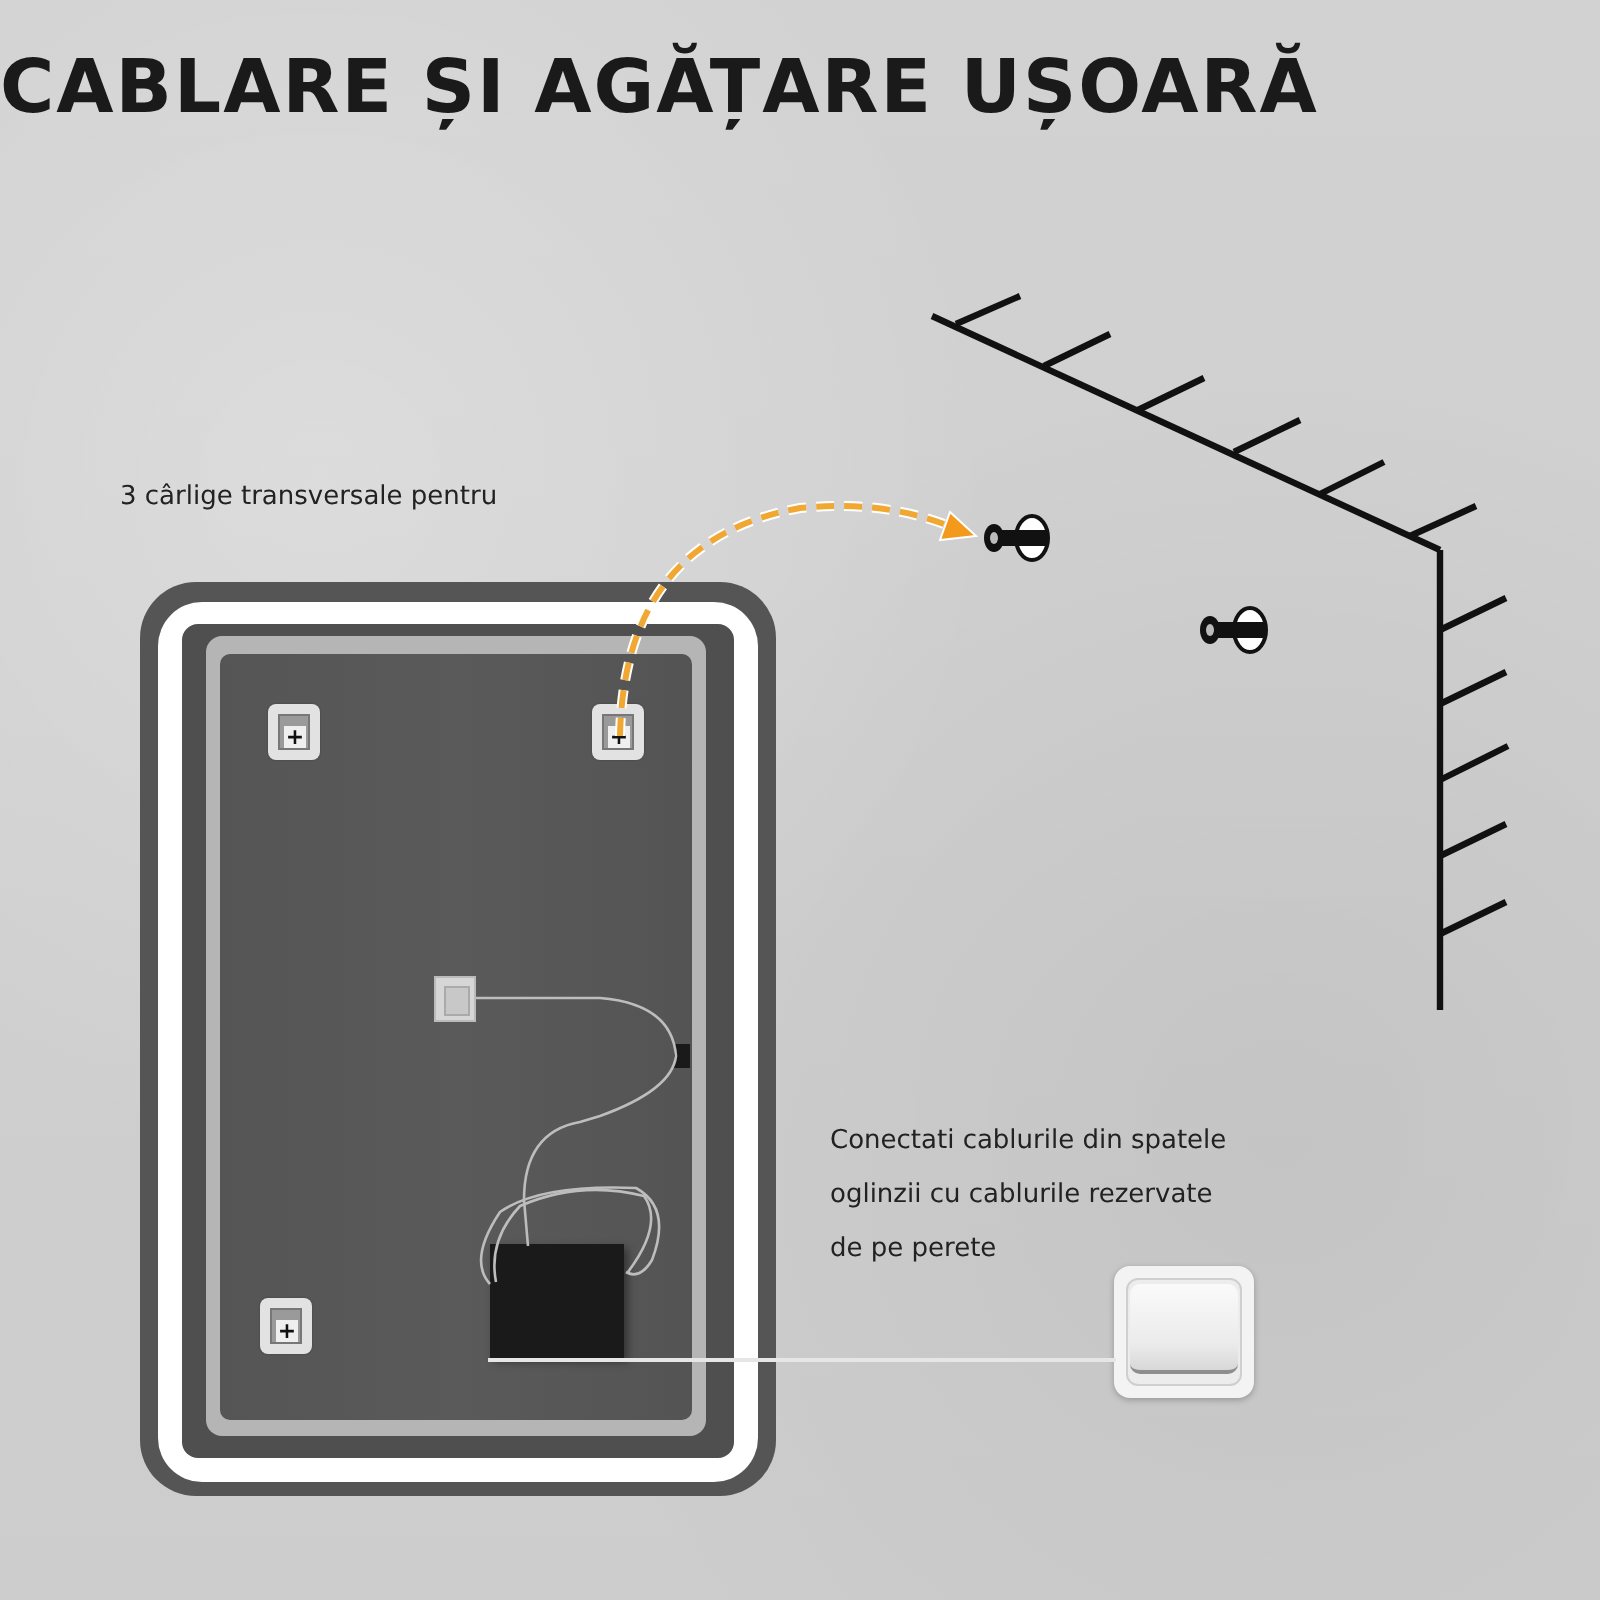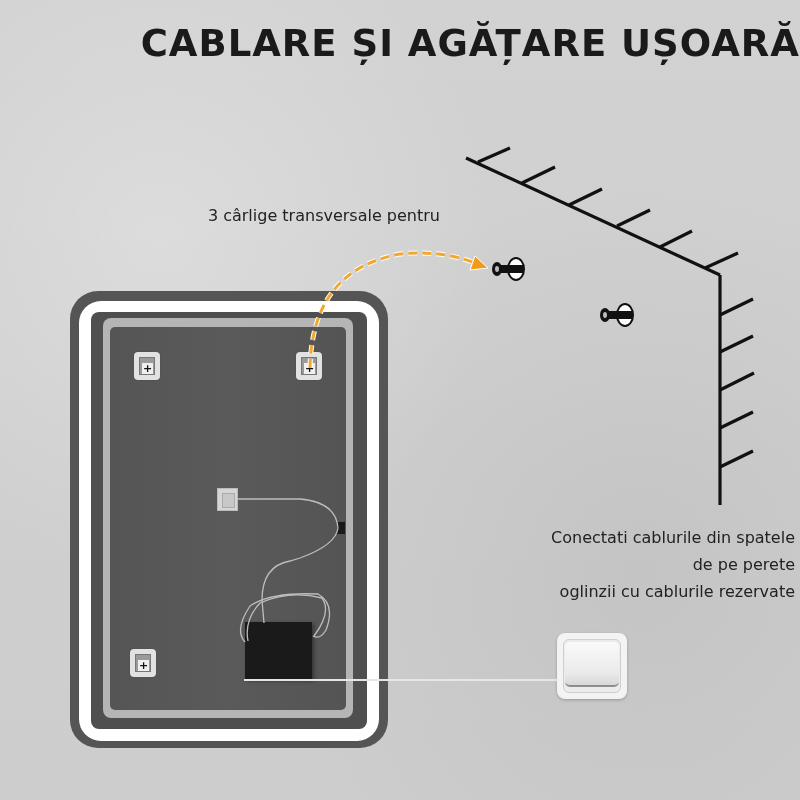--- a/index.html
+++ b/index.html
@@ -6,27 +6,27 @@
   body {
     width: 800px; height: 800px; overflow: hidden; position: relative;
     background: #cfcfcf;
     background-image:
       radial-gradient(circle at 20% 30%, rgba(255,255,255,0.25) 0, rgba(255,255,255,0) 40%),
       radial-gradient(circle at 80% 70%, rgba(0,0,0,0.05) 0, rgba(0,0,0,0) 45%),
       linear-gradient(180deg, #d2d2d2 0%, #cdcdcd 100%);
     font-family: "DejaVu Sans", sans-serif;
   }
   .title {
-    position: absolute; left: 0; top: 22px; width: 800px; text-align: right;
+    position: absolute; left: 0; top: 22px; width: 800px; text-align: left;
     font-family: "DejaVu Sans", sans-serif; font-weight: bold;
     font-size: 37px; letter-spacing: 1px; color: #1a1a1a;
   }
   .caption {
-    position: absolute; text-align: right; color: #222;
-    font-family: "DejaVu Sans", sans-serif; font-size: 16px; line-height: 27px;
+    position: absolute; text-align: left; color: #222;
+    font-family: "DejaVu Sans", sans-serif; font-size: 13px; line-height: 27px; margin-top: 33px;
   }
   .caption.hooks { left: 60px; top: 202px; width: 380px; }
   .caption.cables { left: 415px; top: 524px; width: 380px; line-height: 27px; }
   .caption .line { display: block; }
 
   
   .mirror-outer {
     position: absolute; left: 70px; top: 291px; width: 318px; height: 457px;
     background: #555; border-radius: 28px;
   }
@@ -94,22 +94,22 @@
 <body>
 
 <div class="title">CABLARE ȘI AGĂȚARE UȘOARĂ</div>
 
 <div class="caption hooks">
   <span class="line">3 cârlige transversale pentru</span>
 </div>
 
 <div class="caption cables">
   <span class="line">Conectati cablurile din spatele</span>
+  <span class="line">oglinzii cu cablurile rezervate</span>
   <span class="line">de pe perete</span>
-  <span class="line">oglinzii cu cablurile rezervate</span>
 </div>
 
 <div class="mirror-outer"></div>
 <div class="mirror-led"></div>
 <div class="mirror-inner"></div>
 <div class="mirror-frame"></div>
 <div class="mirror-back"></div>
 
 <div class="hook-slot" style="left:134px; top:352px;">
   <div class="inner"></div>

